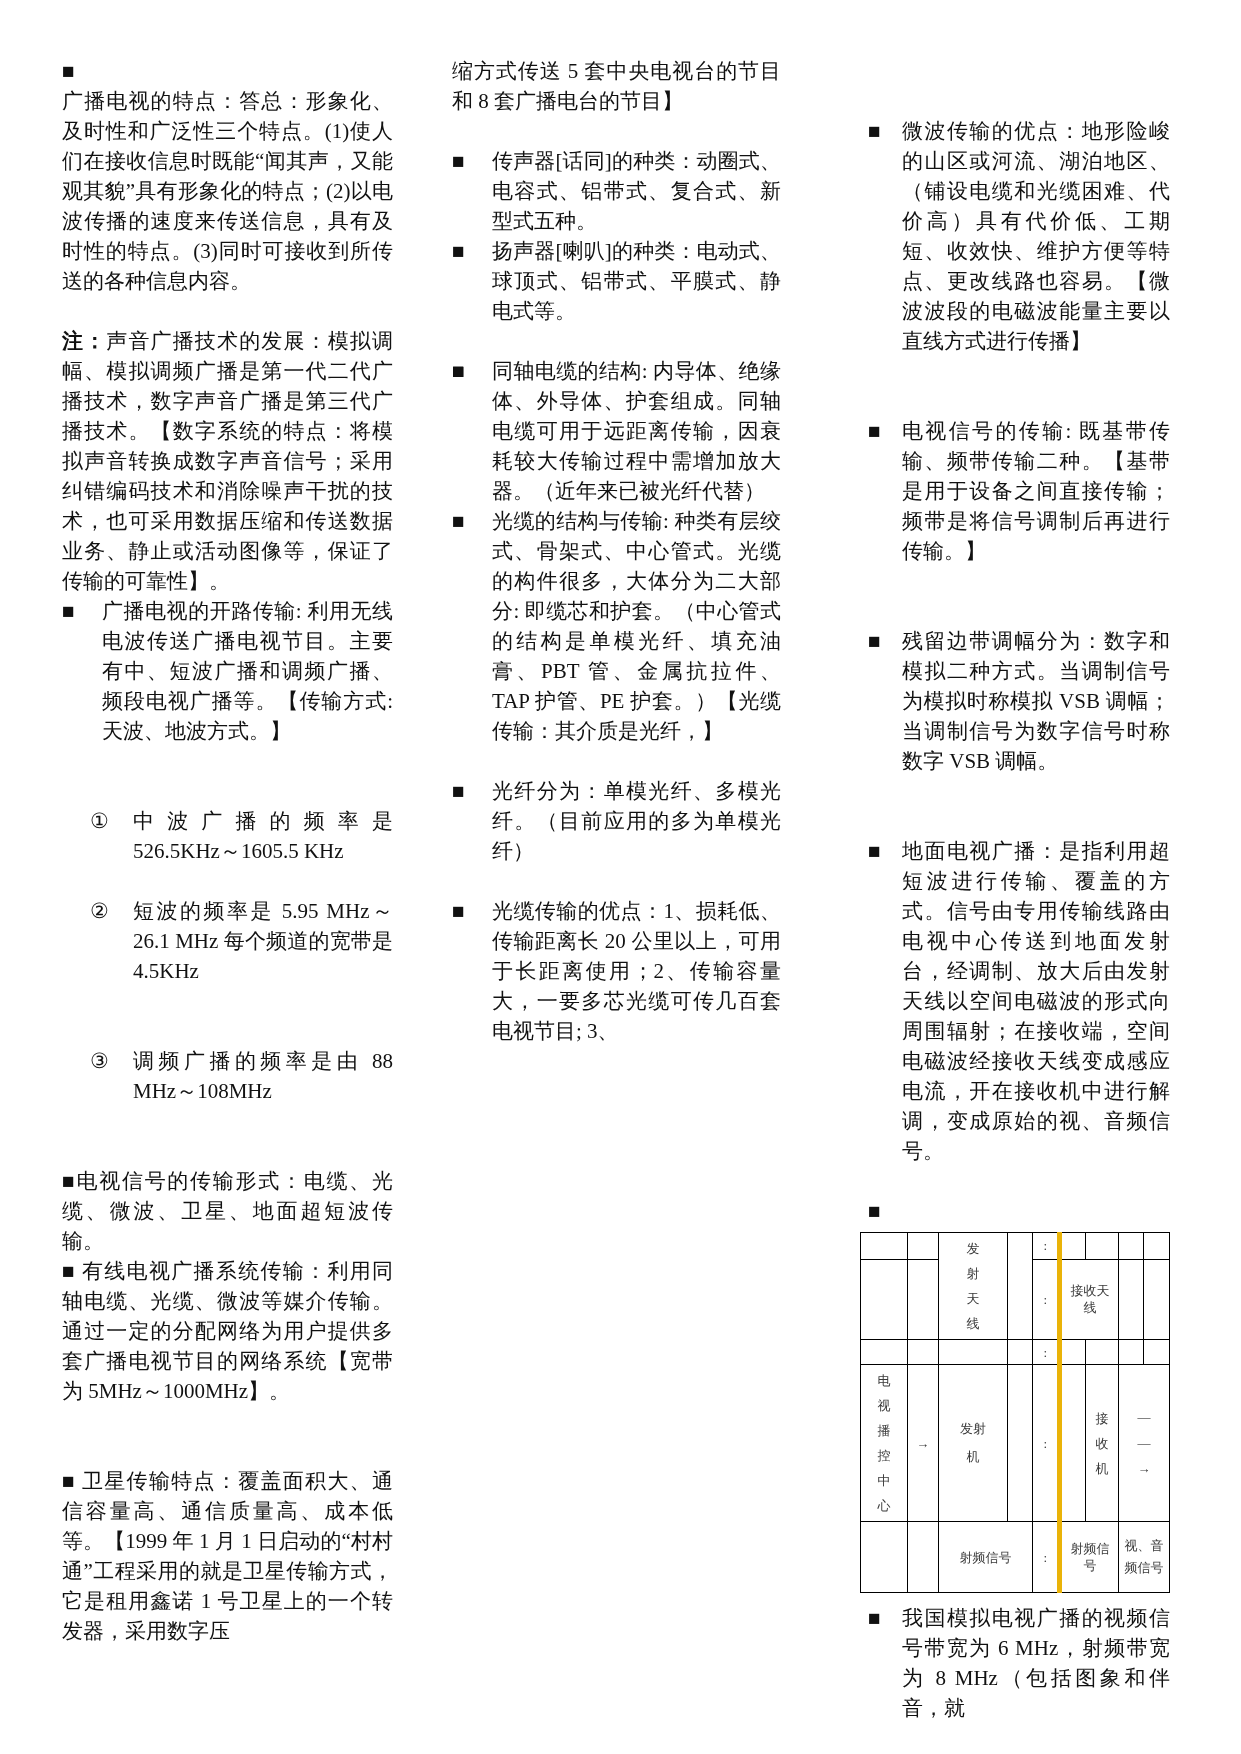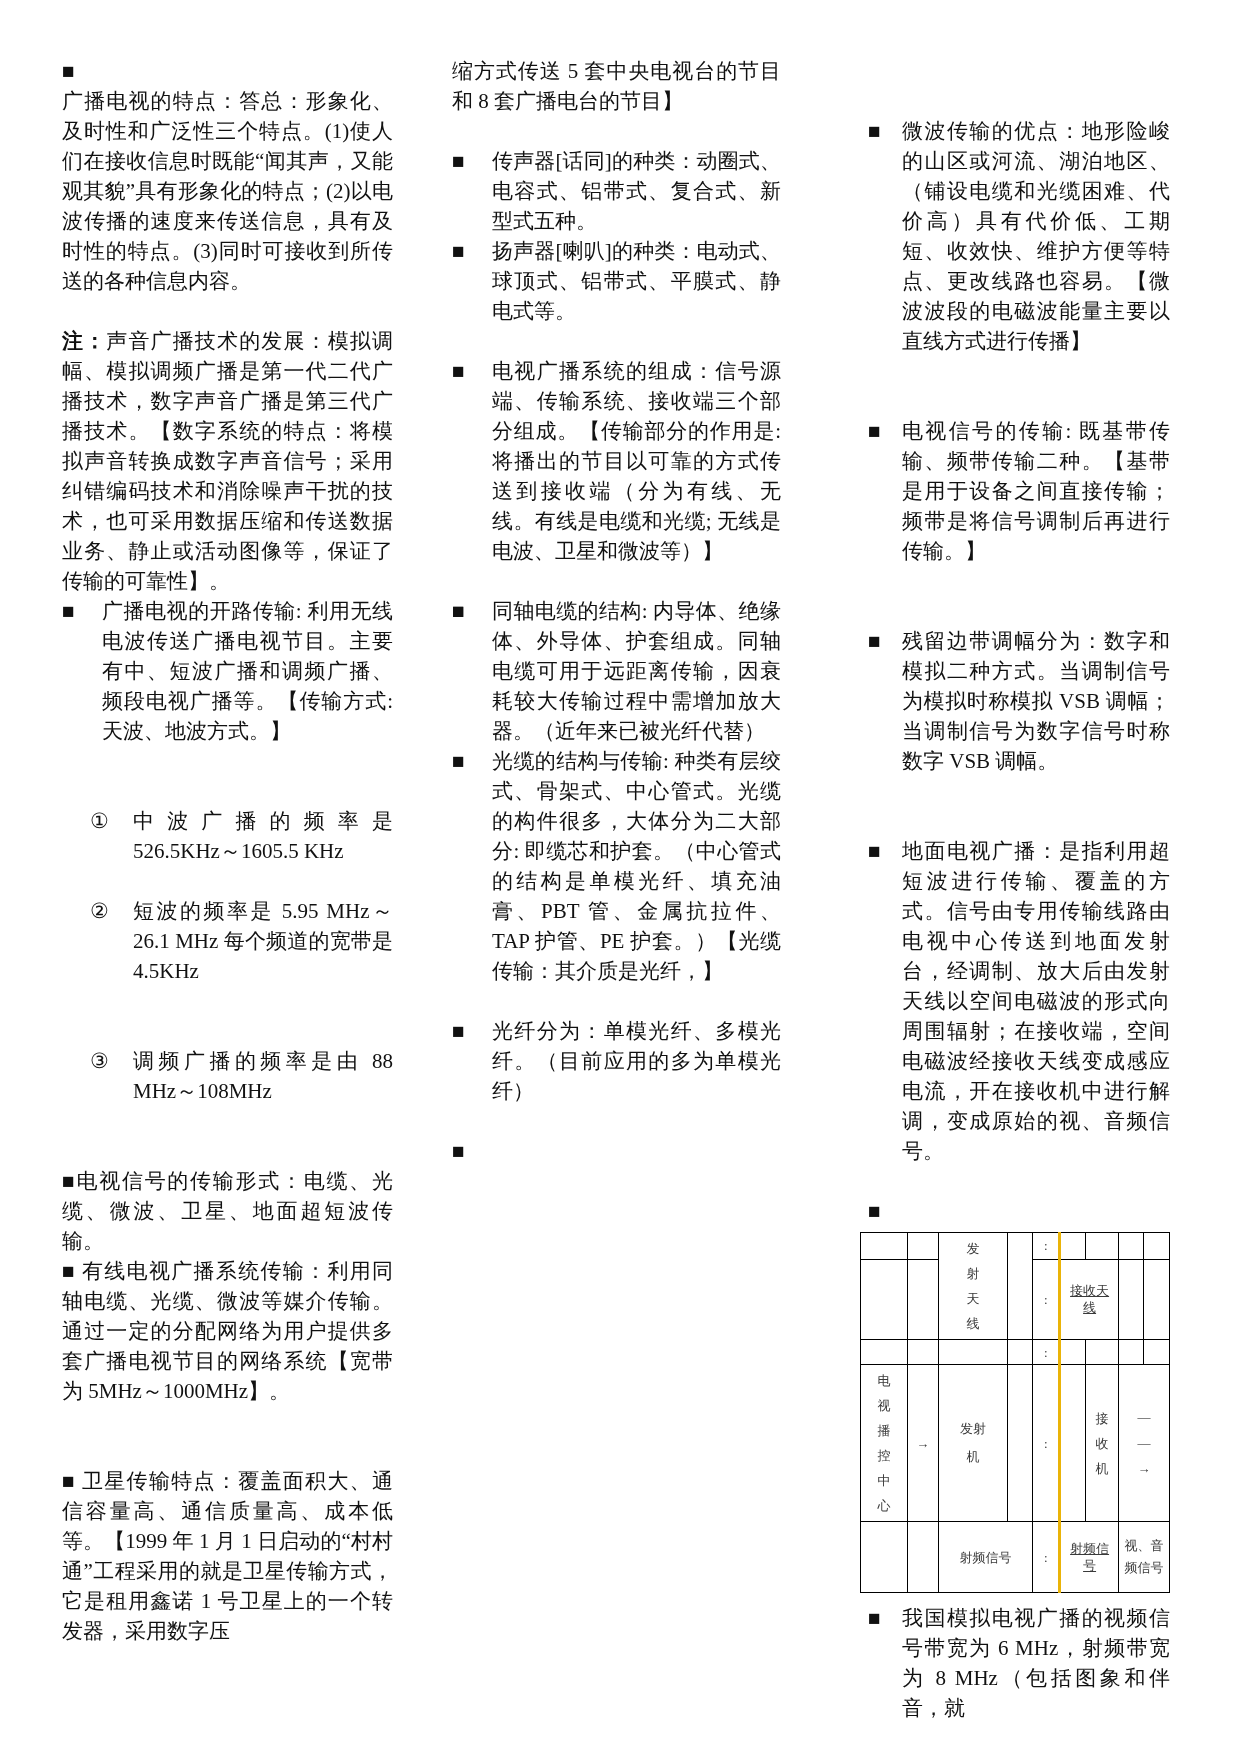--- a/index.html
+++ b/index.html
@@ -19,21 +19,21 @@
   .num{position:relative;padding-left:71px;}
   .num>.mk{position:absolute;left:28px;top:0;}
   .ind{padding-left:34px;}
   .mki{margin-right:6px;}
   .bold{font-weight:bold;}
   
   .diag{border-collapse:collapse;margin-left:-8px;margin-top:6px;
         font-size:13px;color:#3a3a3a;table-layout:fixed;}
   .diag td{border:1px solid #000;padding:3px;text-align:center;vertical-align:middle;
            line-height:17px;overflow:hidden;}
-  .diag td.thick{border-left:3px solid #eab308;text-decoration:underline;}
+  .diag td.thick{border-left:5px solid #eab308;}
   .stack{display:inline-block;width:16px;word-break:break-all;line-height:25px;text-align:center;}
   .stack2{display:inline-block;width:30px;word-break:break-all;line-height:28px;text-align:center;}
   .wrapcell{display:inline-block;width:42px;word-break:break-all;line-height:22px;text-align:center;}
   .arrows div{line-height:26px;}
 </style>
 </head>
 <body>
 
 <div class="page">
 
@@ -47,26 +47,26 @@
     <div class="blk num mt2"><span class="mk">③</span><span>调频广播的频率是由 88 MHz～108MHz</span></div>
     <div class="blk mt2"><span>■</span><span>电视信号的传输形式：电缆、光缆、微波、卫星、地面超短波传输。</span></div>
     <div class="blk"><span class="mki">■</span><span>有线电视广播系统传输：利用同轴电缆、光缆、微波等媒介传输。通过一定的分配网络为用户提供多套广播电视节目的网络系统【宽带为 5MHz～1000MHz】。</span></div>
     <div class="blk mt2"><span class="mki">■</span><span>卫星传输特点：覆盖面积大、通信容量高、通信质量高、成本低等。【1999 年 1 月 1 日启动的“村村通”工程采用的就是卫星传输方式，它是租用鑫诺 1 号卫星上的一个转发器，采用数字压</span></div>
   </div>
 
   <div class="col" id="col2">
     <div class="blk"><span>缩方式传送 5 套中央电视台的节目和 8 套广播电台的节目】</span></div>
     <div class="blk hang mt1"><span class="mk">■</span><span>传声器[话同]的种类：动圈式、电容式、铝带式、复合式、新型式五种。</span></div>
     <div class="blk hang"><span class="mk">■</span><span>扬声器[喇叭]的种类：电动式、球顶式、铝带式、平膜式、静电式等。</span></div>
-    <div class="blk hang mt1"><span class="mk">■</span><span>电视广播系统的组成：信号源端、传输系统、接收端三个部分组成。【传输部分的作用是: 将播出的节目以可靠的方式传送到接收端（分为有线、无线。有线是电缆和光缆; 无线是电波、卫星和微波等）】</span></div>
+    <div class="blk hang mt1"><span class="mk">■</span></div>
     <div class="blk hang mt1"><span class="mk">■</span></div>
     <div class="blk hang mt1"><span class="mk">■</span><span>同轴电缆的结构: 内导体、绝缘体、外导体、护套组成。同轴电缆可用于远距离传输，因衰耗较大传输过程中需增加放大器。（近年来已被光纤代替）</span></div>
     <div class="blk hang"><span class="mk">■</span><span>光缆的结构与传输: 种类有层绞式、骨架式、中心管式。光缆的构件很多，大体分为二大部分: 即缆芯和护套。（中心管式的结构是单模光纤、填充油膏、PBT 管、金属抗拉件、TAP 护管、PE 护套。）【光缆传输：其介质是光纤，】</span></div>
     <div class="blk hang mt1"><span class="mk">■</span><span>光纤分为：单模光纤、多模光纤。（目前应用的多为单模光纤）</span></div>
-    <div class="blk hang mt1"><span class="mk">■</span></div>
+    <div class="blk hang mt1"><span class="mk">■</span><span>光缆传输的优点：1、损耗低、传输距离长 20 公里以上，可用于长距离使用；2、传输容量大，一要多芯光缆可传几百套电视节目; 3、</span></div>
   </div>
 
   <div class="col" id="col3">
     <div class="blk hang3 mt2"><span class="mk">■</span><span>微波传输的优点：地形险峻的山区或河流、湖泊地区、（铺设电缆和光缆困难、代价高）具有代价低、工期短、收效快、维护方便等特点、更改线路也容易。【微波波段的电磁波能量主要以直线方式进行传播】</span></div>
     <div class="blk hang3 mt2"><span class="mk">■</span><span>电视信号的传输: 既基带传输、频带传输二种。【基带是用于设备之间直接传输；频带是将信号调制后再进行传输。】</span></div>
     <div class="blk hang3 mt2"><span class="mk">■</span><span>残留边带调幅分为：数字和模拟二种方式。当调制信号为模拟时称模拟 VSB 调幅；当调制信号为数字信号时称数字 VSB 调幅。</span></div>
     <div class="blk hang3 mt2"><span class="mk">■</span><span>地面电视广播：是指利用超短波进行传输、覆盖的方式。信号由专用传输线路由电视中心传送到地面发射台，经调制、放大后由发射天线以空间电磁波的形式向周围辐射；在接收端，空间电磁波经接收天线变成感应电流，开在接收机中进行解调，变成原始的视、音频信号。</span></div>
     <div class="blk mt1"><span class="mki">■</span></div>
 
     <table class="diag">

